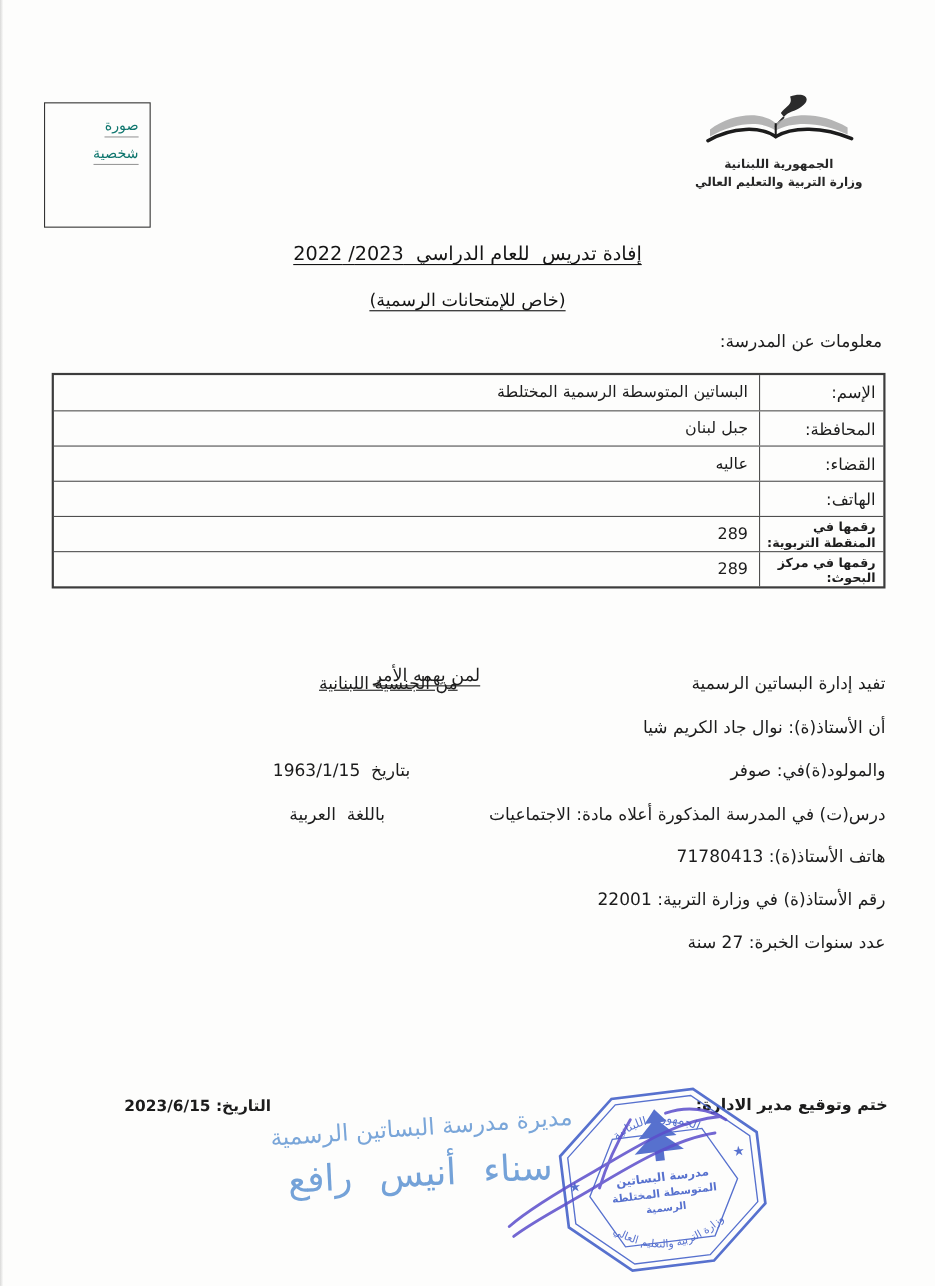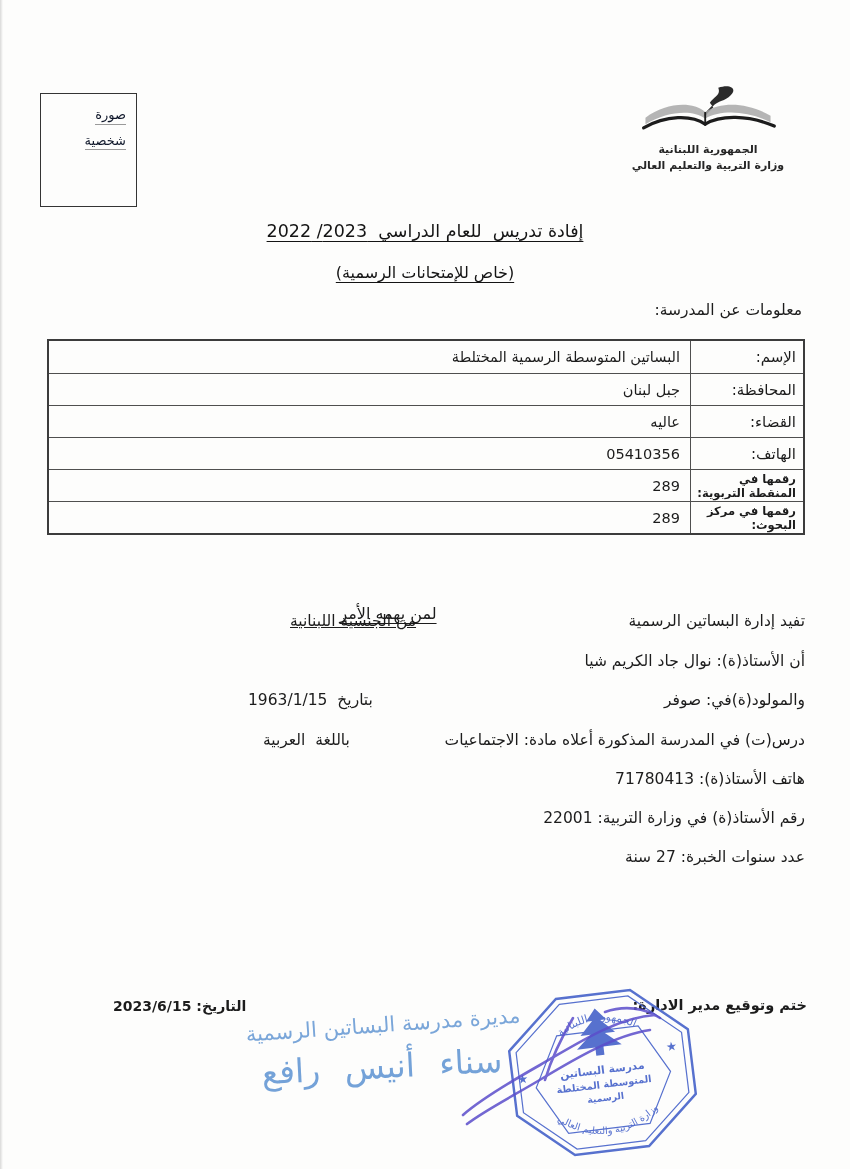--- a/index.html
+++ b/index.html
@@ -18,21 +18,21 @@
   .scan-edge {
     position: absolute; left: 0; top: 0; bottom: 0; width: 3px;
     background: linear-gradient(to right, rgba(150,150,150,.35), rgba(150,150,150,0));
   }
 
   
   .photo-box {
     position: absolute; left: 40px; top: 93px; width: 97px; height: 114px;
     border: 1.5px solid #343434;
     padding: 13px 10px 0 0;
-    font-size: 13px; line-height: 1.2; color: #0f172a;
+    font-size: 13px; line-height: 1.2; color: #0f766e;
   }
   .photo-box .pline { display: block; width: max-content; margin-bottom: 8px;
     border-bottom: 1px solid #9a9a9a; padding-bottom: 1px; }
 
   
   .ministry { position: absolute; left: 612px; top: 84px; width: 192px; text-align: center; }
   .ministry svg { display: block; margin: 0 auto; }
   .ministry .m1 { font-size: 11px; font-weight: bold; color: #262626; margin-top: 1px; }
   .ministry .m2 { font-size: 11px; font-weight: bold; color: #262626; margin-top: 3px; }
 
@@ -126,21 +126,20 @@
     <div class="trow">
       <div class="tlabel">المحافظة:</div>
       <div class="tvalue">جبل لبنان</div>
     </div>
     <div class="trow">
       <div class="tlabel">القضاء:</div>
       <div class="tvalue">عاليه</div>
     </div>
     <div class="trow">
       <div class="tlabel">الهاتف:</div>
-      <div class="tvalue">05410356</div>
     </div>
     <div class="trow small">
       <div class="tlabel">رقمها في المنقطة التربوية:</div>
       <div class="tvalue">289</div>
     </div>
     <div class="trow small">
       <div class="tlabel">رقمها في مركز البحوث:</div>
       <div class="tvalue">289</div>
     </div>
   </div>

